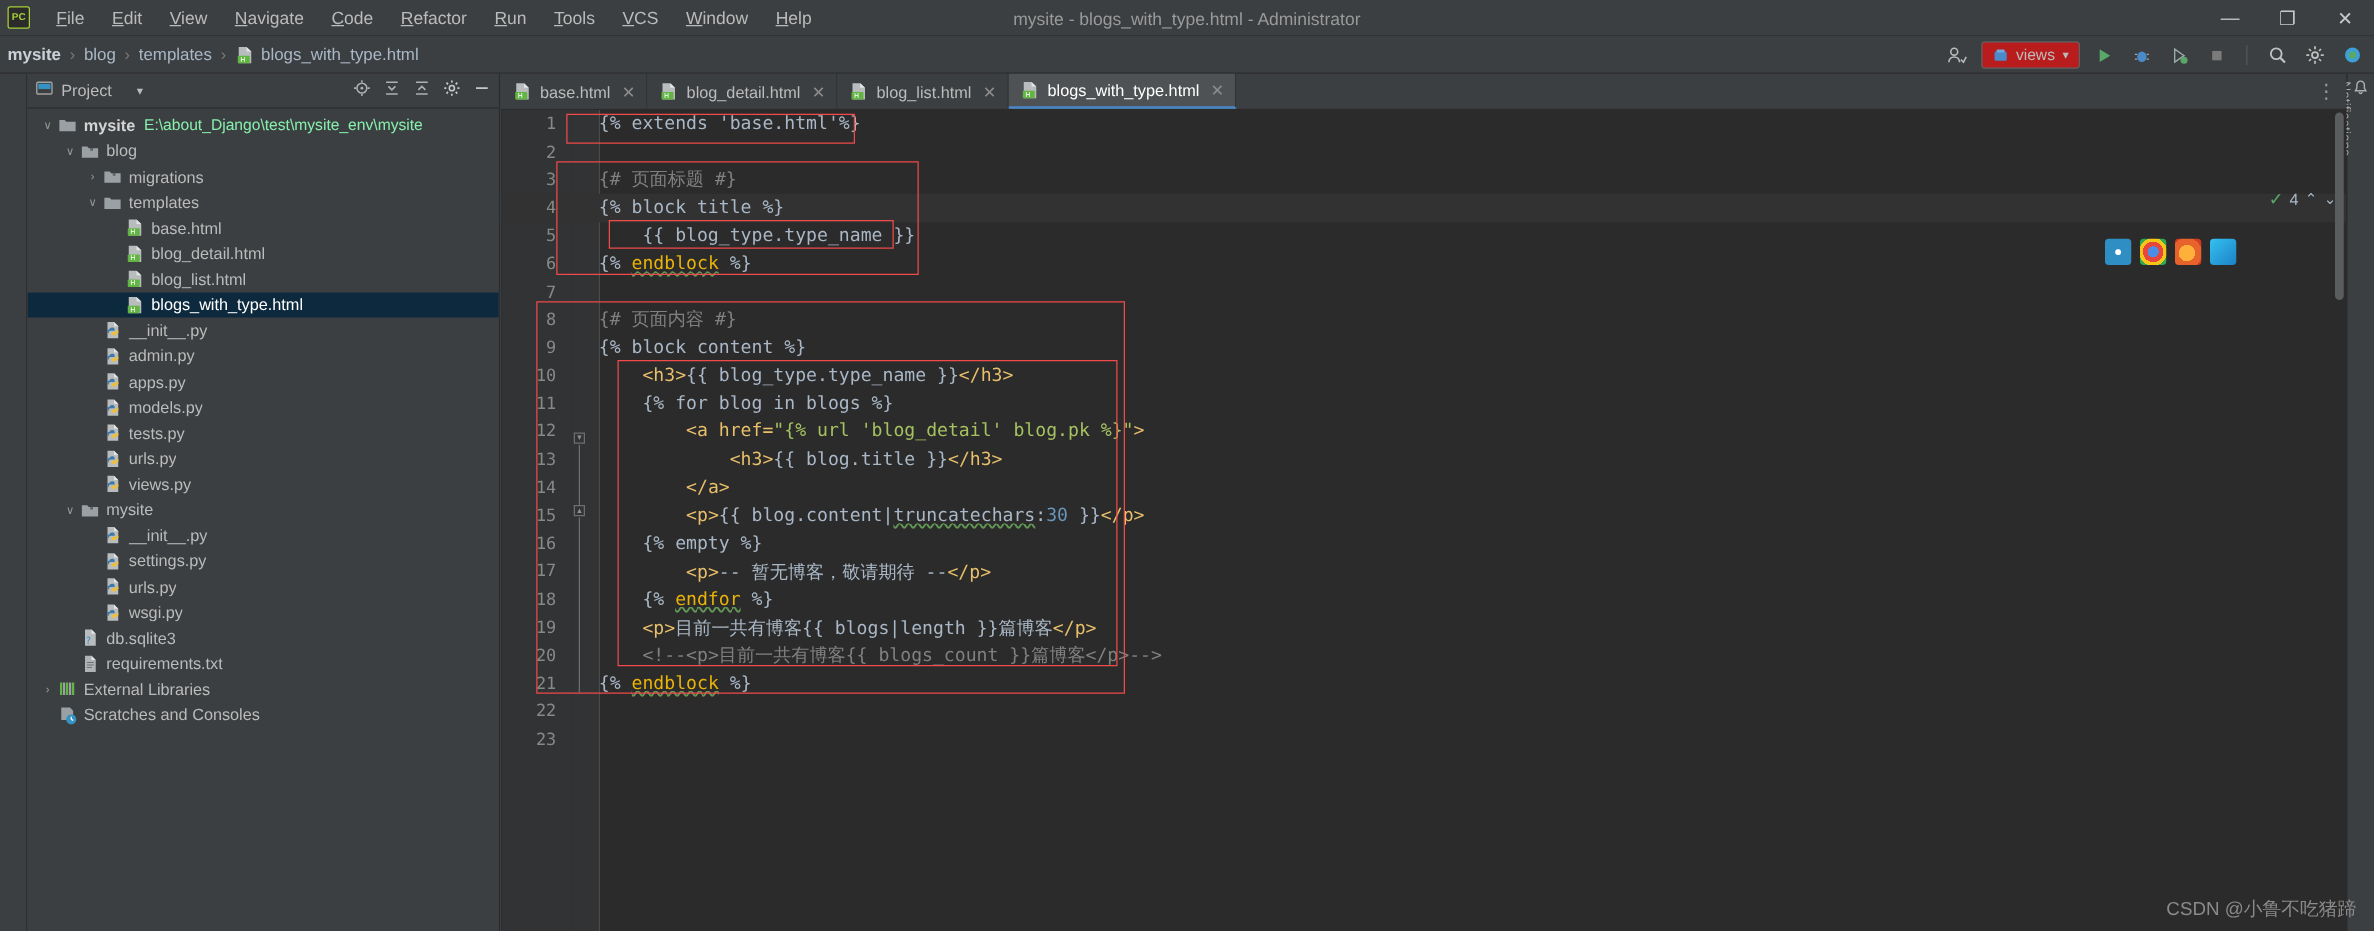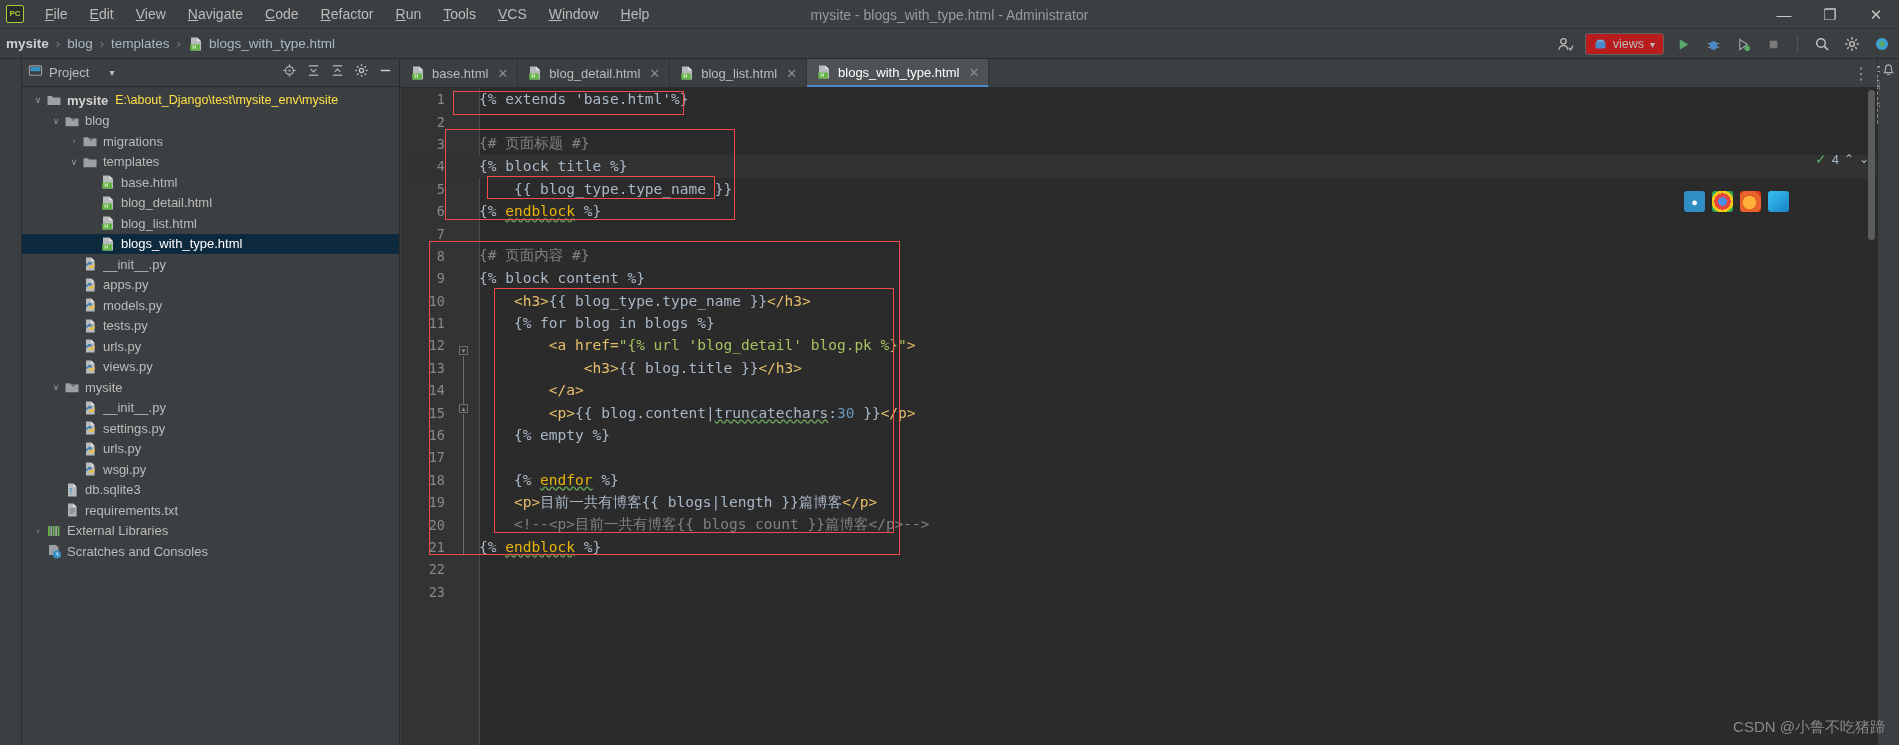--- a/index.html
+++ b/index.html
@@ -102,21 +102,21 @@
     display: flex; align-items: center; height: 20.5px; font-size: 13px;
     color: #bbbbbb; white-space: nowrap; padding-right: 4px;
   }
   .tree-row.selected { background: #0d293e; }
   .tree-row.selected .lbl { color: #ffffff; }
   .tw { width: 16px; display: flex; align-items: center; justify-content: center;
         color: #9a9a9a; font-size: 9px; flex: none; }
   .ficon { width: 16px; height: 16px; margin-right: 5px; flex: none; }
   .lbl { overflow: hidden; text-overflow: ellipsis; }
   .lbl.bold { font-weight: bold; color: #d4d4d4; }
-  .subtle { color: #fde047; margin-left: 7px; font-size: 12.5px; }
+  .subtle { color: #86efac; margin-left: 7px; font-size: 12.5px; }
 
   
   .editor-area {
     position: absolute; left: 401px; top: 59px; right: 22px; bottom: 0;
     background: #2b2b2b;
   }
   .tabbar {
     height: 29px; background: #3c3f41; display: flex; align-items: stretch;
     border-bottom: 1px solid #2b2b2b; position: relative;
   }
@@ -486,20 +486,30 @@
           <span class="lbl">__init__.py</span>
         </div>
         <div class="tree-row" style="padding-left: 44px;">
           <span class="tw"></span>
           <span class="ficon"><svg width="16" height="16" viewBox="0 0 16 16">
               <path d="M4 1.5h5.2L12.6 5V14.5H4z" fill="#b9bcbd"></path>
               <path d="M9.2 1.5L12.6 5H9.2z" fill="#e2e4e5"></path>
               <path d="M5.6 7.6c0-1 .8-1.6 2.1-1.6 1.2 0 2 .5 2 1.5v1.1H6.6c-.9 0-1.6.6-1.6 1.5 0 .2 0 .5.1.7-.7-.3-1.1-1.1-1.1-2.1 0-.6.2-1.1.6-1.1z" fill="#3c78aa"></path>
               <path d="M11.2 10.5c0 1-.8 1.6-2.1 1.6-1.2 0-2-.5-2-1.5V9.5h3.1c.9 0 1.6-.6 1.6-1.5 0-.2 0-.5-.1-.7.7.3 1.1 1.1 1.1 2.1 0 .6-.2 1.1-.6 1.1z" fill="#f0bf38"></path>
             </svg></span>
+          <span class="lbl">admin.py</span>
+        </div>
+        <div class="tree-row" style="padding-left: 44px;">
+          <span class="tw"></span>
+          <span class="ficon"><svg width="16" height="16" viewBox="0 0 16 16">
+              <path d="M4 1.5h5.2L12.6 5V14.5H4z" fill="#b9bcbd"></path>
+              <path d="M9.2 1.5L12.6 5H9.2z" fill="#e2e4e5"></path>
+              <path d="M5.6 7.6c0-1 .8-1.6 2.1-1.6 1.2 0 2 .5 2 1.5v1.1H6.6c-.9 0-1.6.6-1.6 1.5 0 .2 0 .5.1.7-.7-.3-1.1-1.1-1.1-2.1 0-.6.2-1.1.6-1.1z" fill="#3c78aa"></path>
+              <path d="M11.2 10.5c0 1-.8 1.6-2.1 1.6-1.2 0-2-.5-2-1.5V9.5h3.1c.9 0 1.6-.6 1.6-1.5 0-.2 0-.5-.1-.7.7.3 1.1 1.1 1.1 2.1 0 .6-.2 1.1-.6 1.1z" fill="#f0bf38"></path>
+            </svg></span>
           <span class="lbl">apps.py</span>
         </div>
         <div class="tree-row" style="padding-left: 44px;">
           <span class="tw"></span>
           <span class="ficon"><svg width="16" height="16" viewBox="0 0 16 16">
               <path d="M4 1.5h5.2L12.6 5V14.5H4z" fill="#b9bcbd"></path>
               <path d="M9.2 1.5L12.6 5H9.2z" fill="#e2e4e5"></path>
               <path d="M5.6 7.6c0-1 .8-1.6 2.1-1.6 1.2 0 2 .5 2 1.5v1.1H6.6c-.9 0-1.6.6-1.6 1.5 0 .2 0 .5.1.7-.7-.3-1.1-1.1-1.1-2.1 0-.6.2-1.1.6-1.1z" fill="#3c78aa"></path>
               <path d="M11.2 10.5c0 1-.8 1.6-2.1 1.6-1.2 0-2-.5-2-1.5V9.5h3.1c.9 0 1.6-.6 1.6-1.5 0-.2 0-.5-.1-.7.7.3 1.1 1.1 1.1 2.1 0 .6-.2 1.1-.6 1.1z" fill="#f0bf38"></path>
             </svg></span>
@@ -748,20 +758,21 @@
           <div class="cl">
             <span class="ln">15</span>
             <span class="code-text"><span class="s-txt">        </span><span class="s-tag">&lt;p&gt;</span><span class="s-txt">{{ blog.content|</span><span class="s-txt spellw">truncatechars</span><span class="s-txt">:</span><span class="s-num">30</span><span class="s-txt"> }}</span><span class="s-tag">&lt;/p&gt;</span></span>
           </div>
           <div class="cl">
             <span class="ln">16</span>
             <span class="code-text"><span class="s-txt">    {% empty %}</span></span>
           </div>
           <div class="cl">
             <span class="ln">17</span>
+            <span class="code-text"><span class="s-txt">        </span><span class="s-tag">&lt;p&gt;</span><span class="s-txt">-- 暂无博客，敬请期待 --</span><span class="s-tag">&lt;/p&gt;</span></span>
           </div>
           <div class="cl">
             <span class="ln">18</span>
             <span class="code-text"><span class="s-txt">    {% </span><span class="s-greencm wavy">endfor</span><span class="s-txt"> %}</span></span>
           </div>
           <div class="cl">
             <span class="ln">19</span>
             <span class="code-text"><span class="s-txt">    </span><span class="s-tag">&lt;p&gt;</span><span class="s-txt">目前一共有博客{{ blogs|length }}篇博客</span><span class="s-tag">&lt;/p&gt;</span></span>
           </div>
           <div class="cl">

